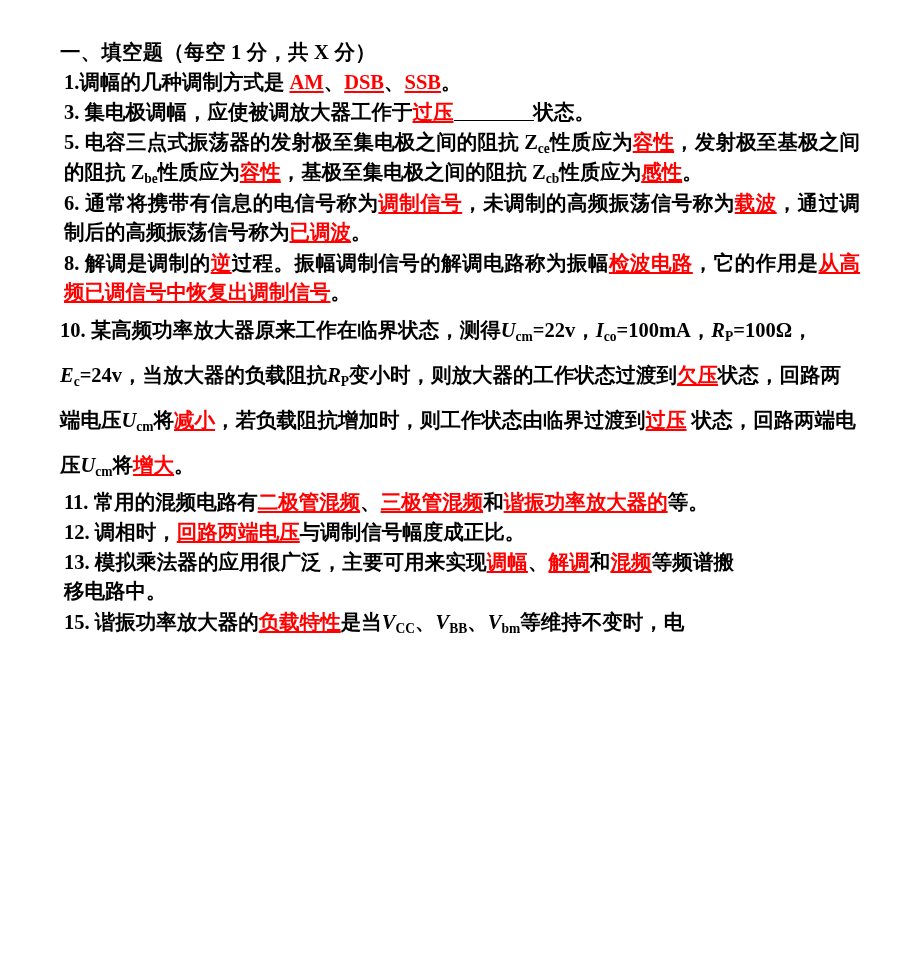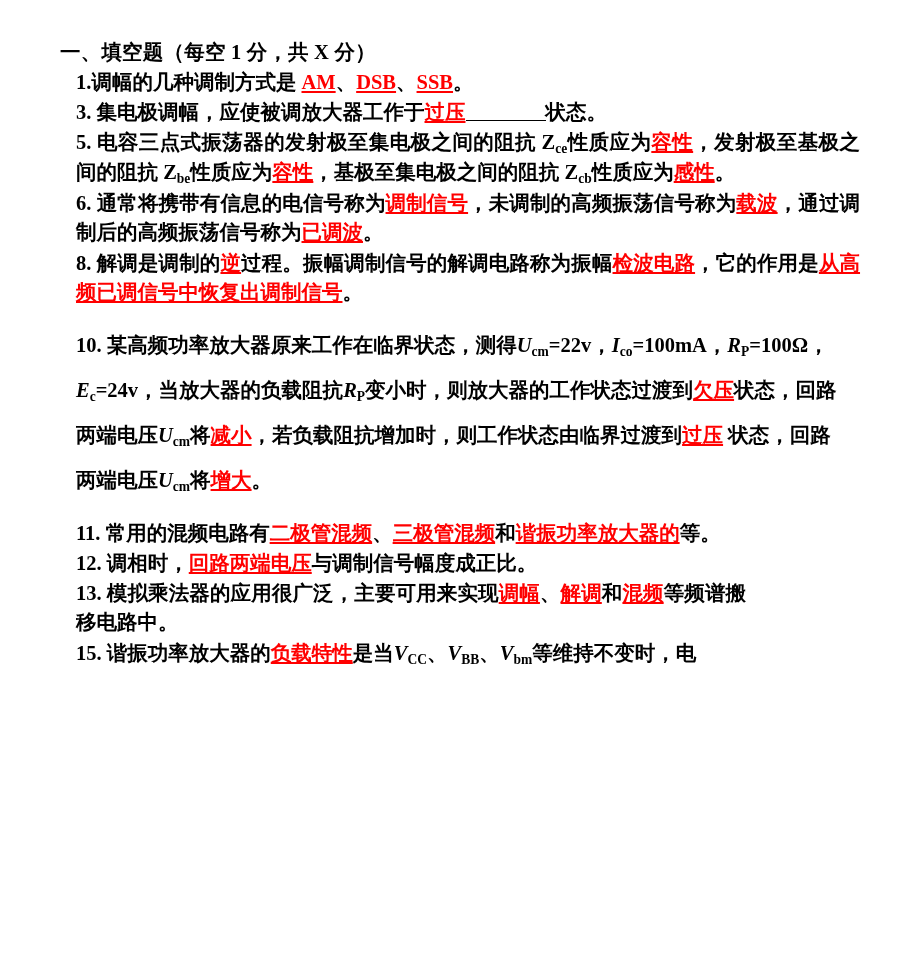--- a/index.html
+++ b/index.html
@@ -31,21 +31,21 @@
   .line {
     font-size: 20.5px;
     line-height: 1.42;
     letter-spacing: 0.2px;
     margin: 0 0 1px 0;
     white-space: normal;
   }
   .p {
     font-size: 20.5px;
     line-height: 1.42;
-    margin: 0 0 1px 16px;
+    margin: 0 0 1px 4px;
     text-align: justify;
   }
   .r {
     color: #ff0000;
     text-decoration: underline;
     text-decoration-color: #ff0000;
   }
   .blank {
     display: inline-block;
     width: 80px;
@@ -62,21 +62,21 @@
   .fig {
     position: absolute;
     right: 6px;
     top: 760px;
     width: 180px;
     height: 105px;
   }
   .q10 {
     font-size: 20.5px;
     line-height: 2.2;
-    margin: 16px;
+    margin: 0;
   }
 </style>
 </head>
 <body>
 
 <div class="page">
   <div class="content">
 
     <div class="line">一、填空题（每空 1 分，共 X 分）</div>
 

